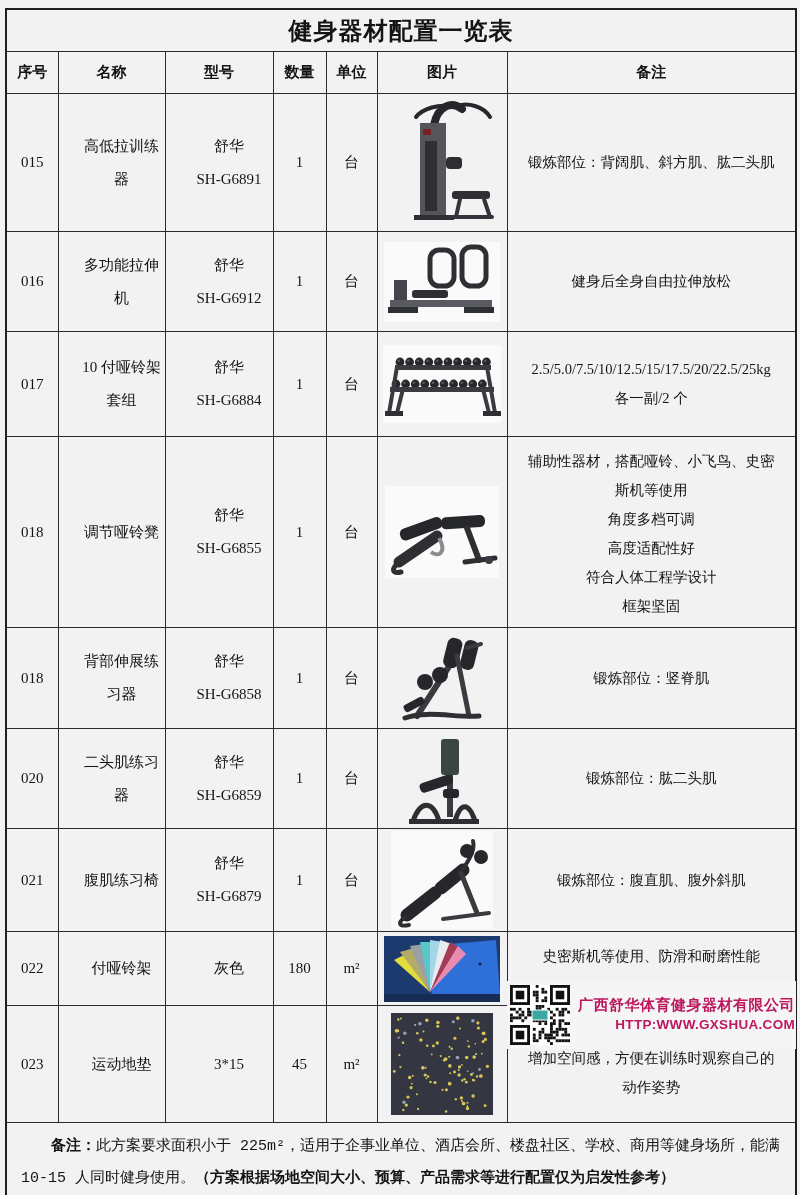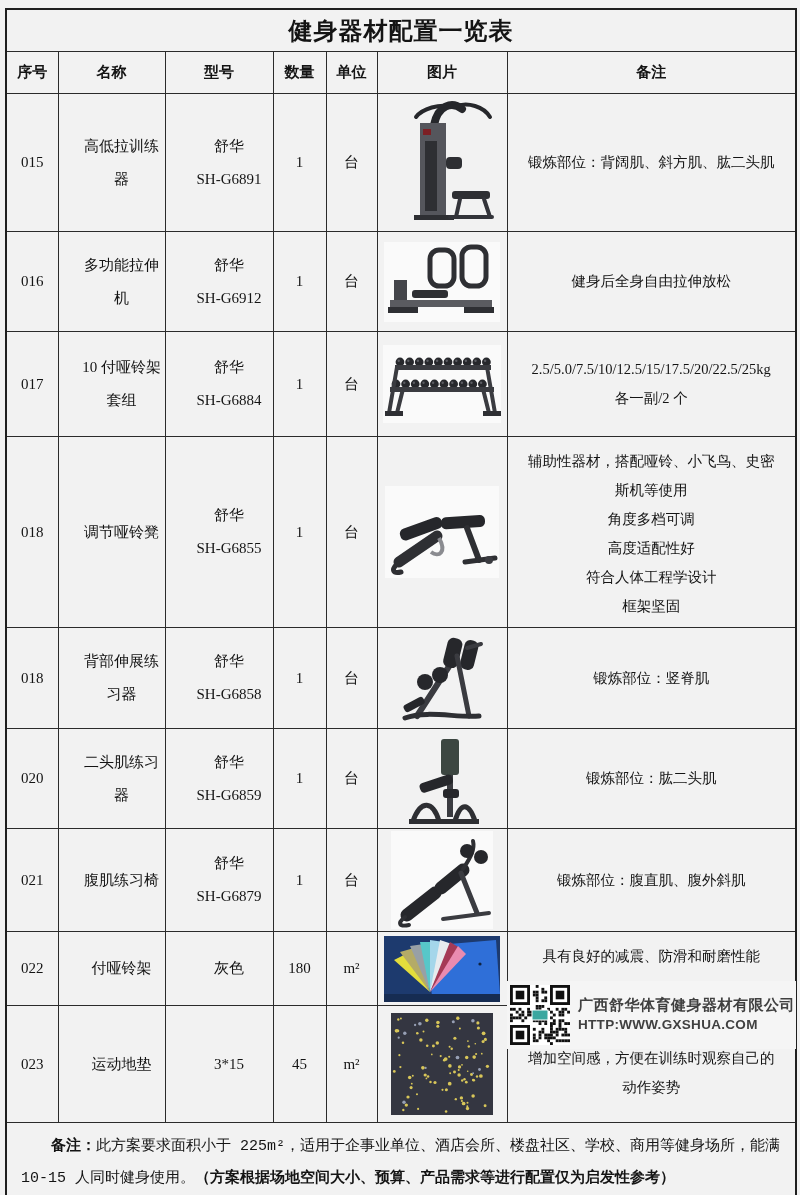--- a/index.html
+++ b/index.html
@@ -19,21 +19,21 @@
   .c-img{padding:0;}
   .photo{display:flex;align-items:center;justify-content:center;width:100%;height:100%;}
   .footer-cell{text-align:left;font-size:15px;line-height:2.1;padding:8px 14px;vertical-align:top;}
   .footer-p{text-indent:30px;margin:0;font-family:Liberation Mono, monospace;}
   .b{font-weight:bold;}
   
   .overlay{position:absolute;left:507px;top:981px;width:289px;height:68px;background:#f5f5f5;
            display:flex;align-items:center;gap:8px;padding:0 0 0 3px;box-sizing:border-box;}
   .qr{width:60px;height:60px;flex:0 0 auto;background:#fff;}
   .contact{display:flex;flex-direction:column;justify-content:center;
-           font-family:"Liberation Sans", sans-serif;color:#404040;}
+           font-family:"Liberation Sans", sans-serif;color:#be185d;align-items:flex-end;}
   .contact .company{font-size:15px;font-weight:bold;letter-spacing:0.5px;line-height:1.4;}
   .contact .tel,.contact .url{font-size:13.5px;font-weight:bold;letter-spacing:0.3px;line-height:1.55;}
 </style>
 </head>
 <body>
 
 <div class="page">
 
   <table class="main">
     <colgroup>
@@ -307,21 +307,21 @@
           <polygon points="46,56 36,6 50,6" fill="#57c7c9"></polygon>
           <polygon points="46,56 46,4 60,6" fill="#a4d6ea"></polygon>
           <polygon points="46,56 56,4 68,8" fill="#e7ebee"></polygon>
           <polygon points="46,56 66,6 76,12" fill="#a53a56"></polygon>
           <polygon points="46,56 74,10 82,18" fill="#e98bb0"></polygon>
           <rect x="0" y="58" width="116" height="8" fill="#162c52"></rect>
           <circle cx="96" cy="28" r="1.6" fill="#10233f"></circle>
         </svg>
       </div>
           </td>
-      <td class="c-remark top">具有良好的减震、防滑和耐磨性能</td>
+      <td class="c-remark top">史密斯机等使用、防滑和耐磨性能</td>
     </tr>
 
     <tr style="height:117px">
       <td>023</td>
       <td class="pre c-name">运动地垫</td>
       <td class="pre c-model">3*15</td>
       <td>45</td>
       <td>m²</td>
       <td class="c-img">
             <div class="photo">

